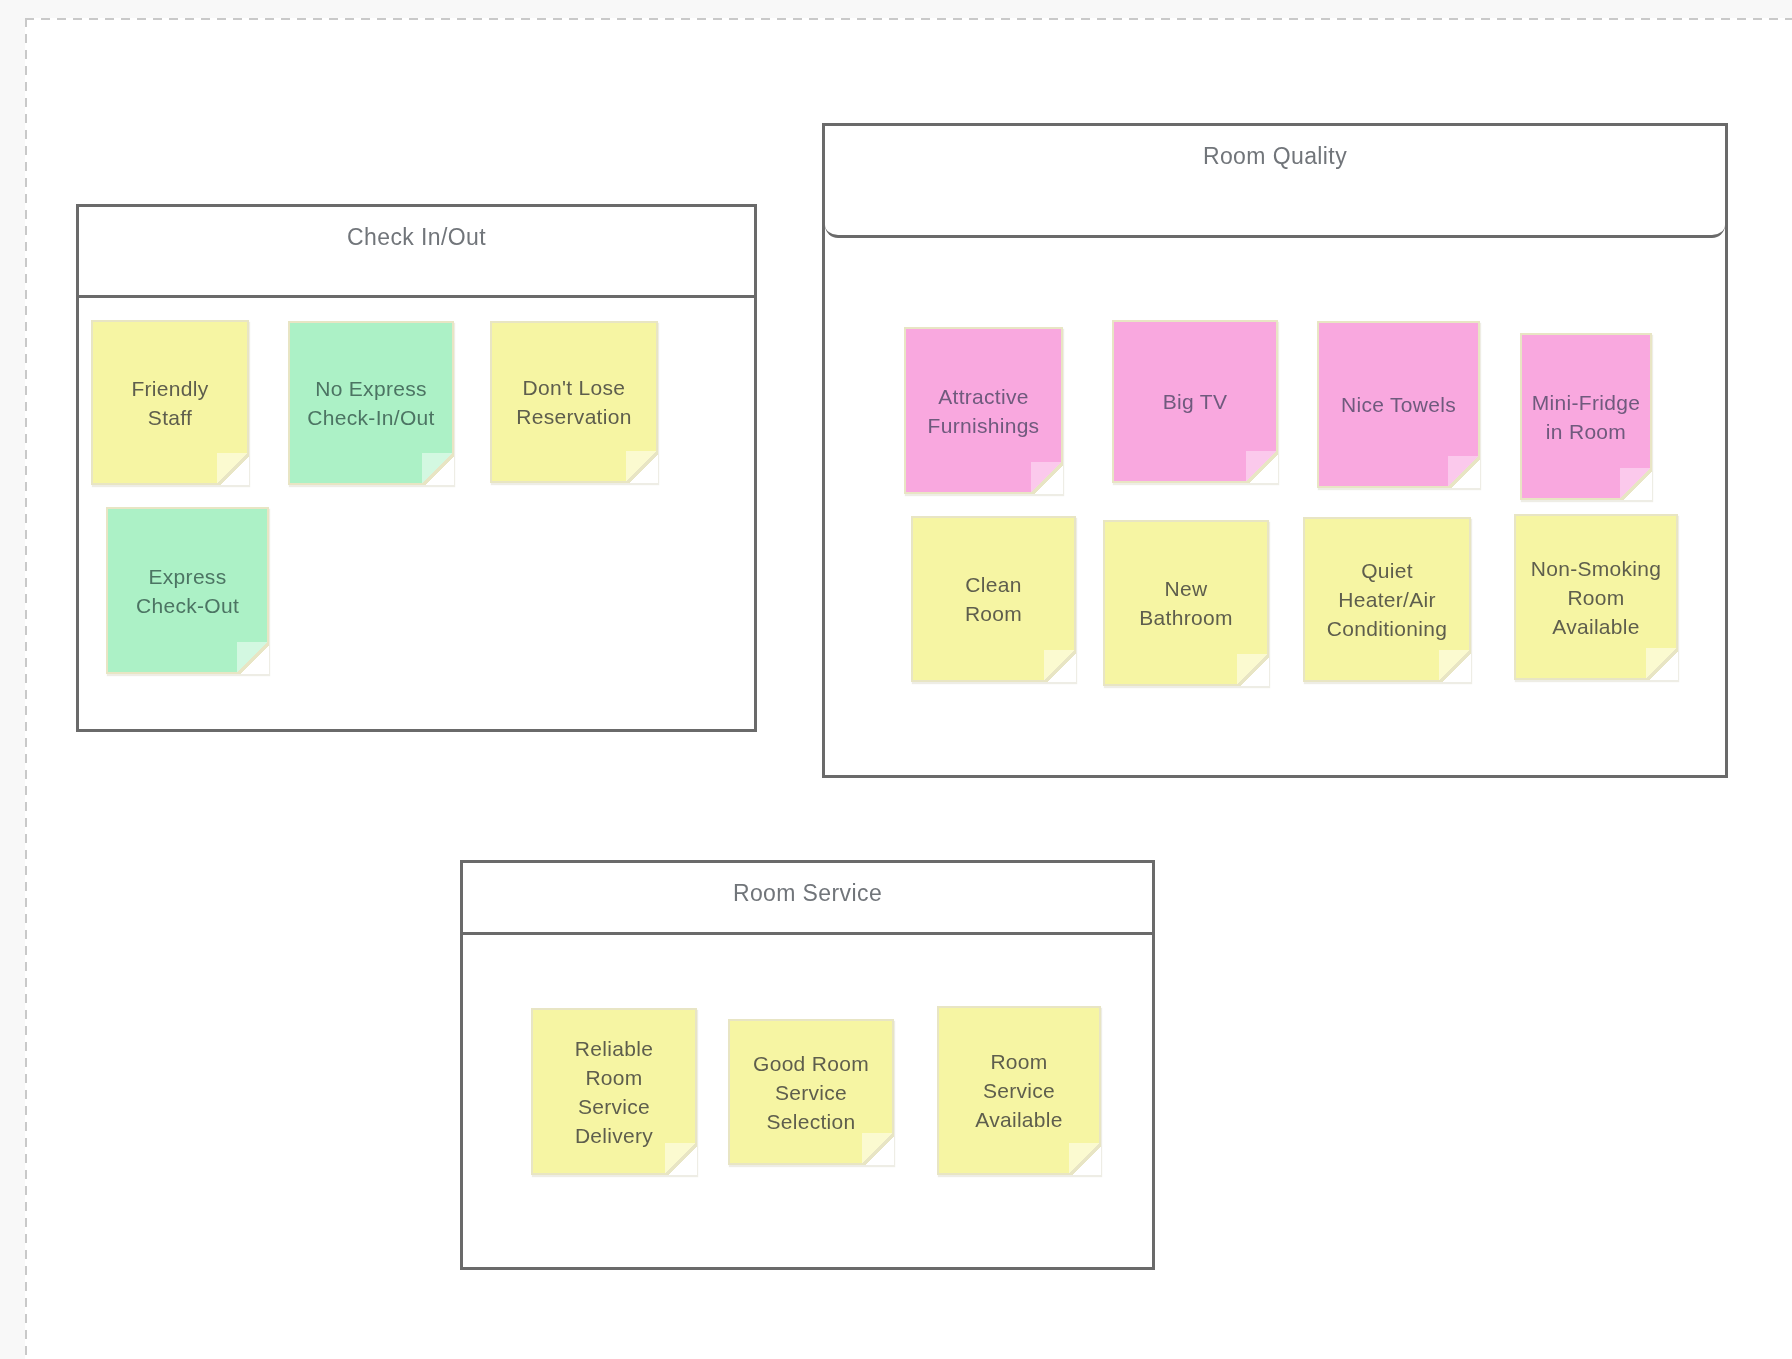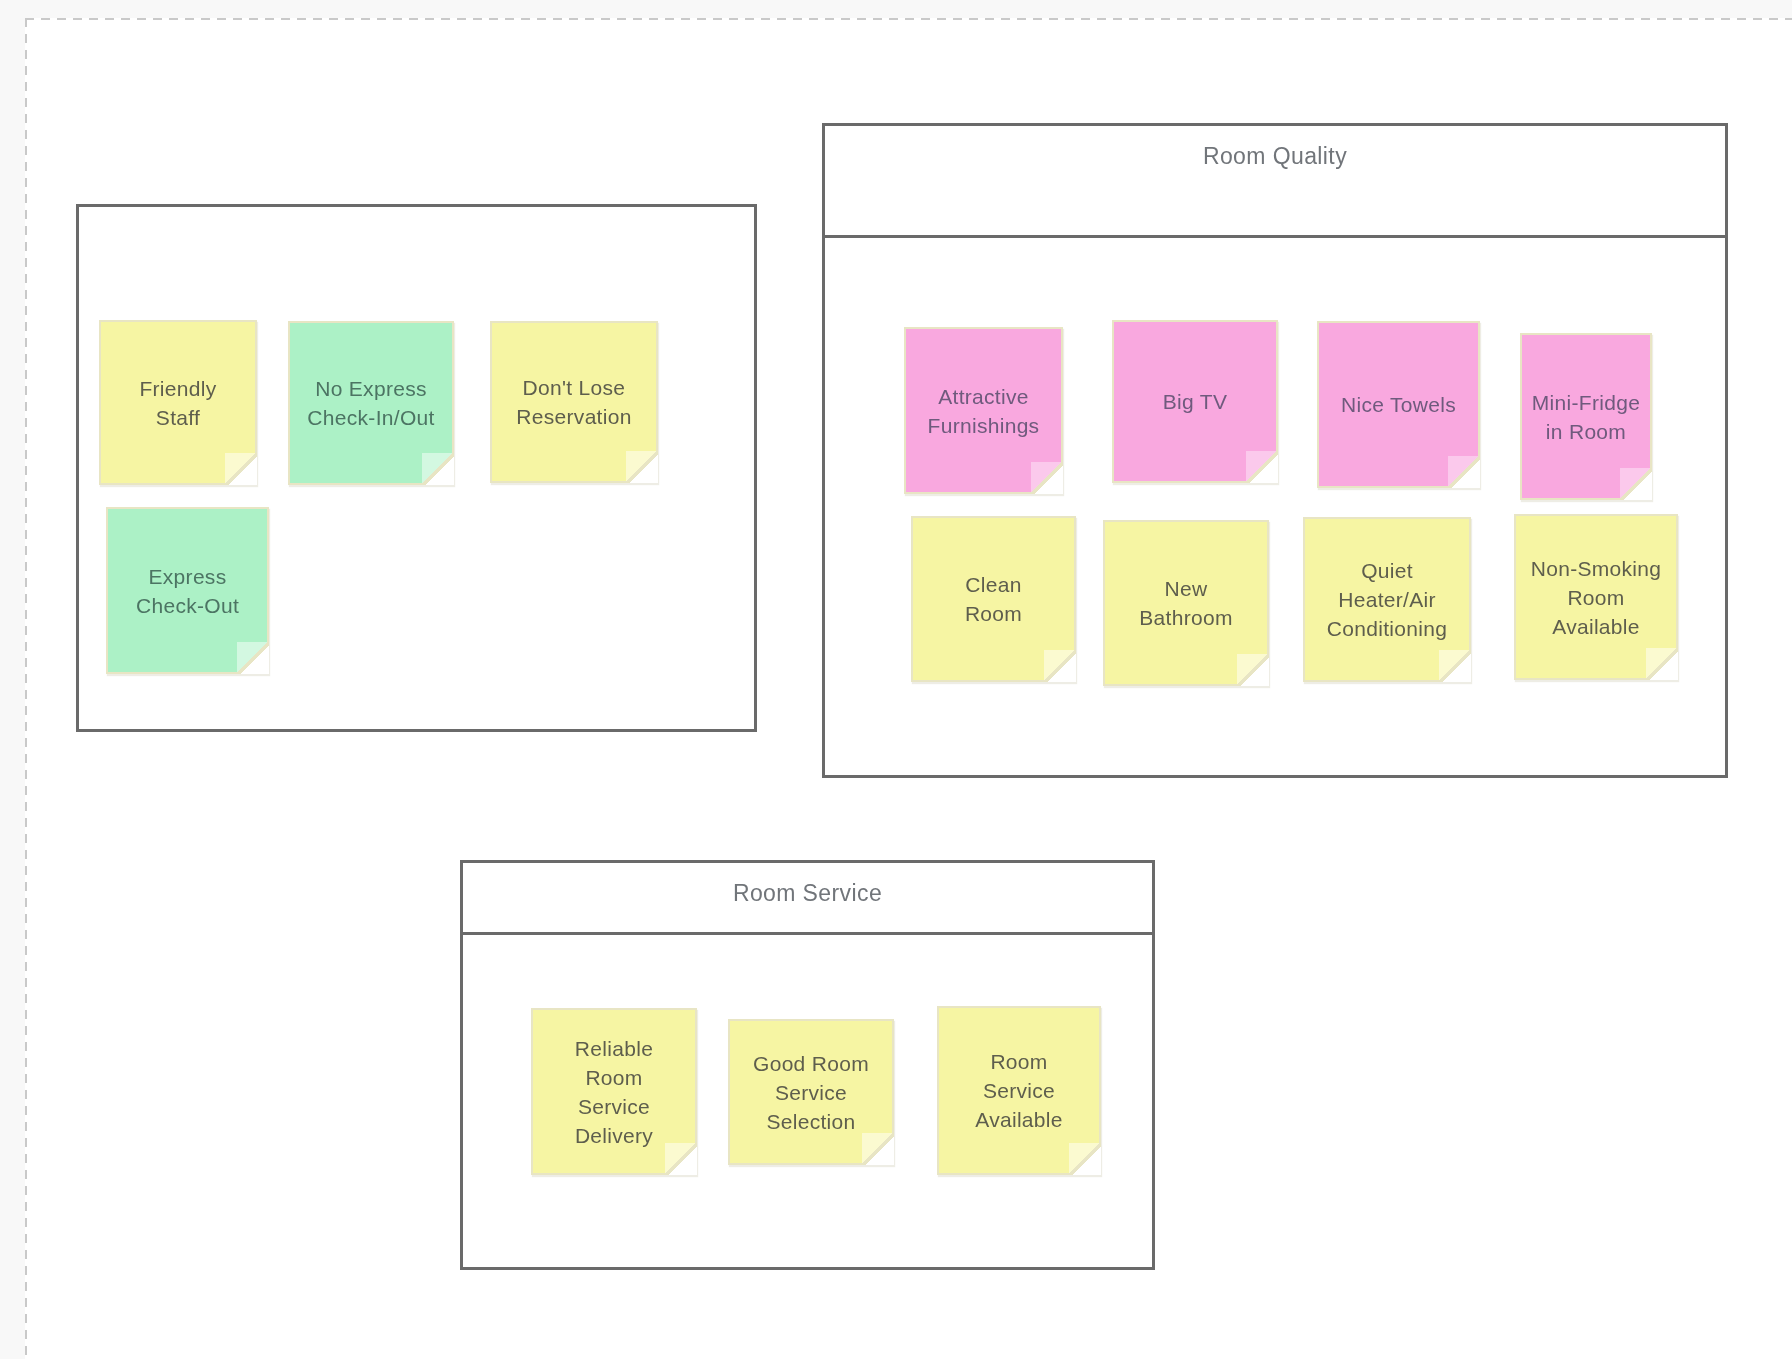--- a/index.html
+++ b/index.html
@@ -87,22 +87,23 @@
 </head>
 <body>
 
 <div class="canvas">
   <div class="margin-strip-left"></div>
   <div class="margin-strip-top"></div>
   <div class="page-dash-top"></div>
   <div class="page-dash-left"></div>
 
 <div class="group" style="left: 76px; top: 204px; width: 681px; height: 528px; --frame: #6a6a6a; --title-ink: #71757a;">
+      <div class="group-title" style="height: 91px;">Check In/Out</div>
       <div class="group-body">
-        <div class="note" style="left: 20px; top: 113px; width: 158px; height: 165px; --fill: #f6f5a3; --flap: #fbfad0; --ink: #5e5e4d; --edge: #e8e5c4;">
+        <div class="note" style="left: 12px; top: 113px; width: 158px; height: 165px; --fill: #f6f5a3; --flap: #fbfad0; --ink: #5e5e4d; --edge: #e8e5c4;">
           <div class="note-text">Friendly
 Staff</div>
           <span class="note-fold"></span>
         </div>
         <div class="note" style="left: 209px; top: 114px; width: 166px; height: 164px; --fill: #acf1c6; --flap: #d3f8e1; --ink: #4c7463; --edge: #e8e5c4;">
           <div class="note-text">No Express
 Check-In/Out</div>
           <span class="note-fold"></span>
         </div>
         <div class="note" style="left: 411px; top: 114px; width: 168px; height: 162px; --fill: #f6f5a3; --flap: #fbfad0; --ink: #5e5e4d; --edge: #e8e5c4;">
@@ -111,21 +112,21 @@
           <span class="note-fold"></span>
         </div>
         <div class="note" style="left: 27px; top: 300px; width: 163px; height: 167px; --fill: #acf1c6; --flap: #d3f8e1; --ink: #4c7463; --edge: #e8e5c4;">
           <div class="note-text">Express
 Check-Out</div>
           <span class="note-fold"></span>
         </div>
       </div>
     </div>
     <div class="group" style="left: 822px; top: 123px; width: 906px; height: 655px; --frame: #6a6a6a; --title-ink: #71757a;">
-      <div class="group-title" style="height: 112px;">Room Quality</div>
+      <div class="group-title" style="height: 112px; border-radius: 13px;">Room Quality</div>
       <div class="group-body">
         <div class="note" style="left: 79px; top: 201px; width: 159px; height: 167px; --fill: #f9a8df; --flap: #fbc9ec; --ink: #6f5a7d; --edge: #e8e5c4;">
           <div class="note-text">Attractive
 Furnishings</div>
           <span class="note-fold"></span>
         </div>
         <div class="note" style="left: 287px; top: 194px; width: 166px; height: 163px; --fill: #f9a8df; --flap: #fbc9ec; --ink: #6f5a7d; --edge: #e8e5c4;">
           <div class="note-text">Big TV</div>
           <span class="note-fold"></span>
         </div>

